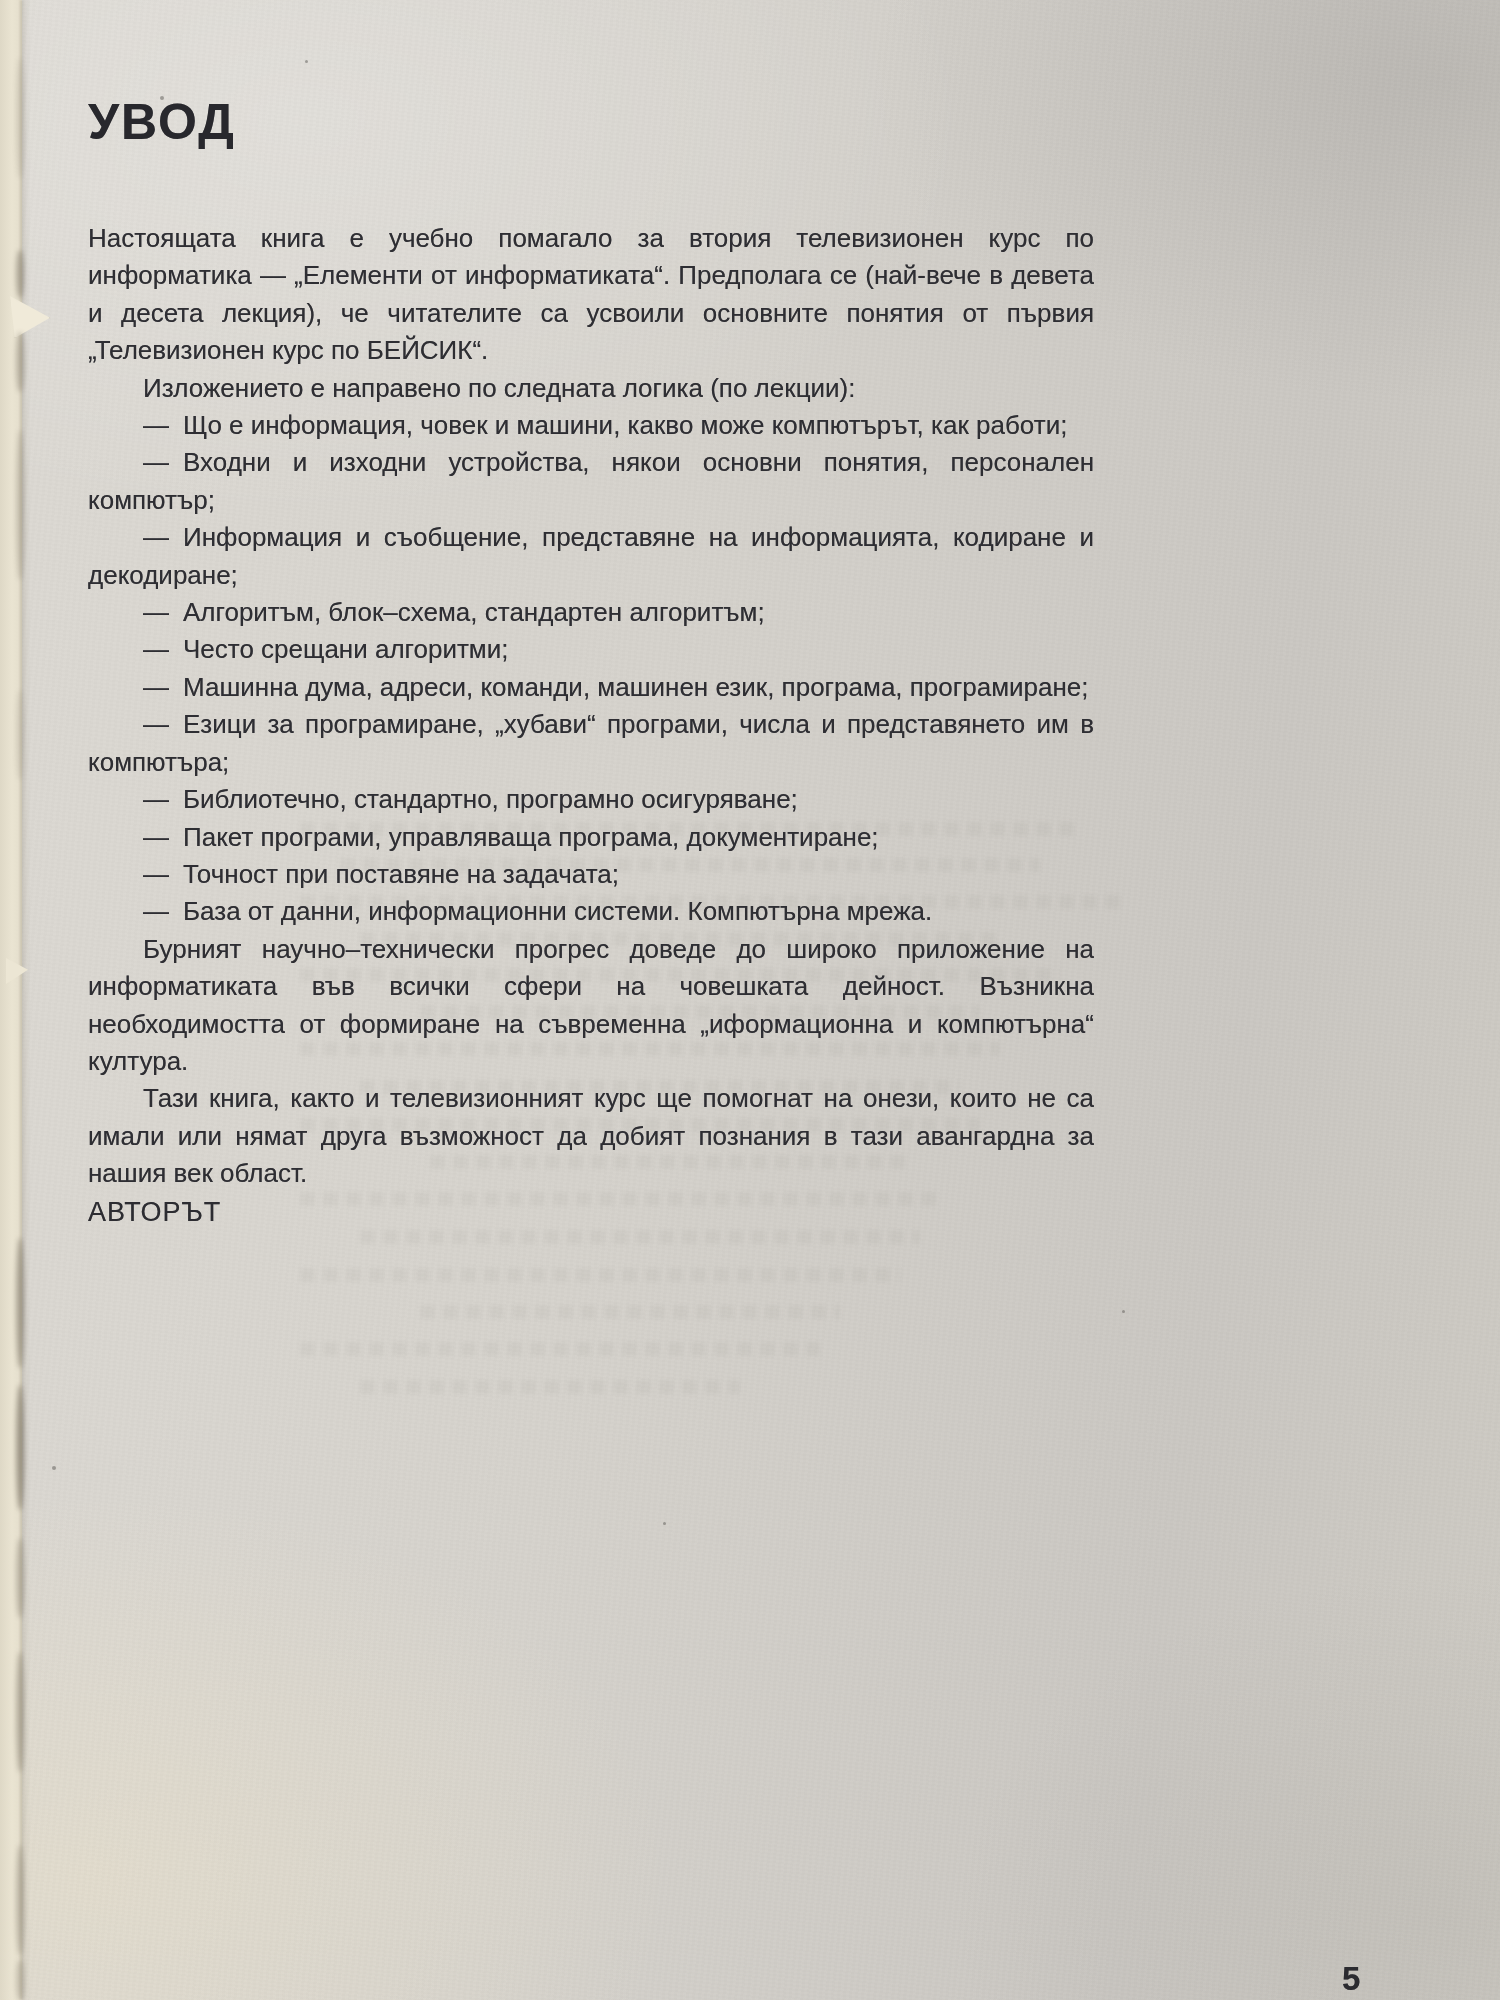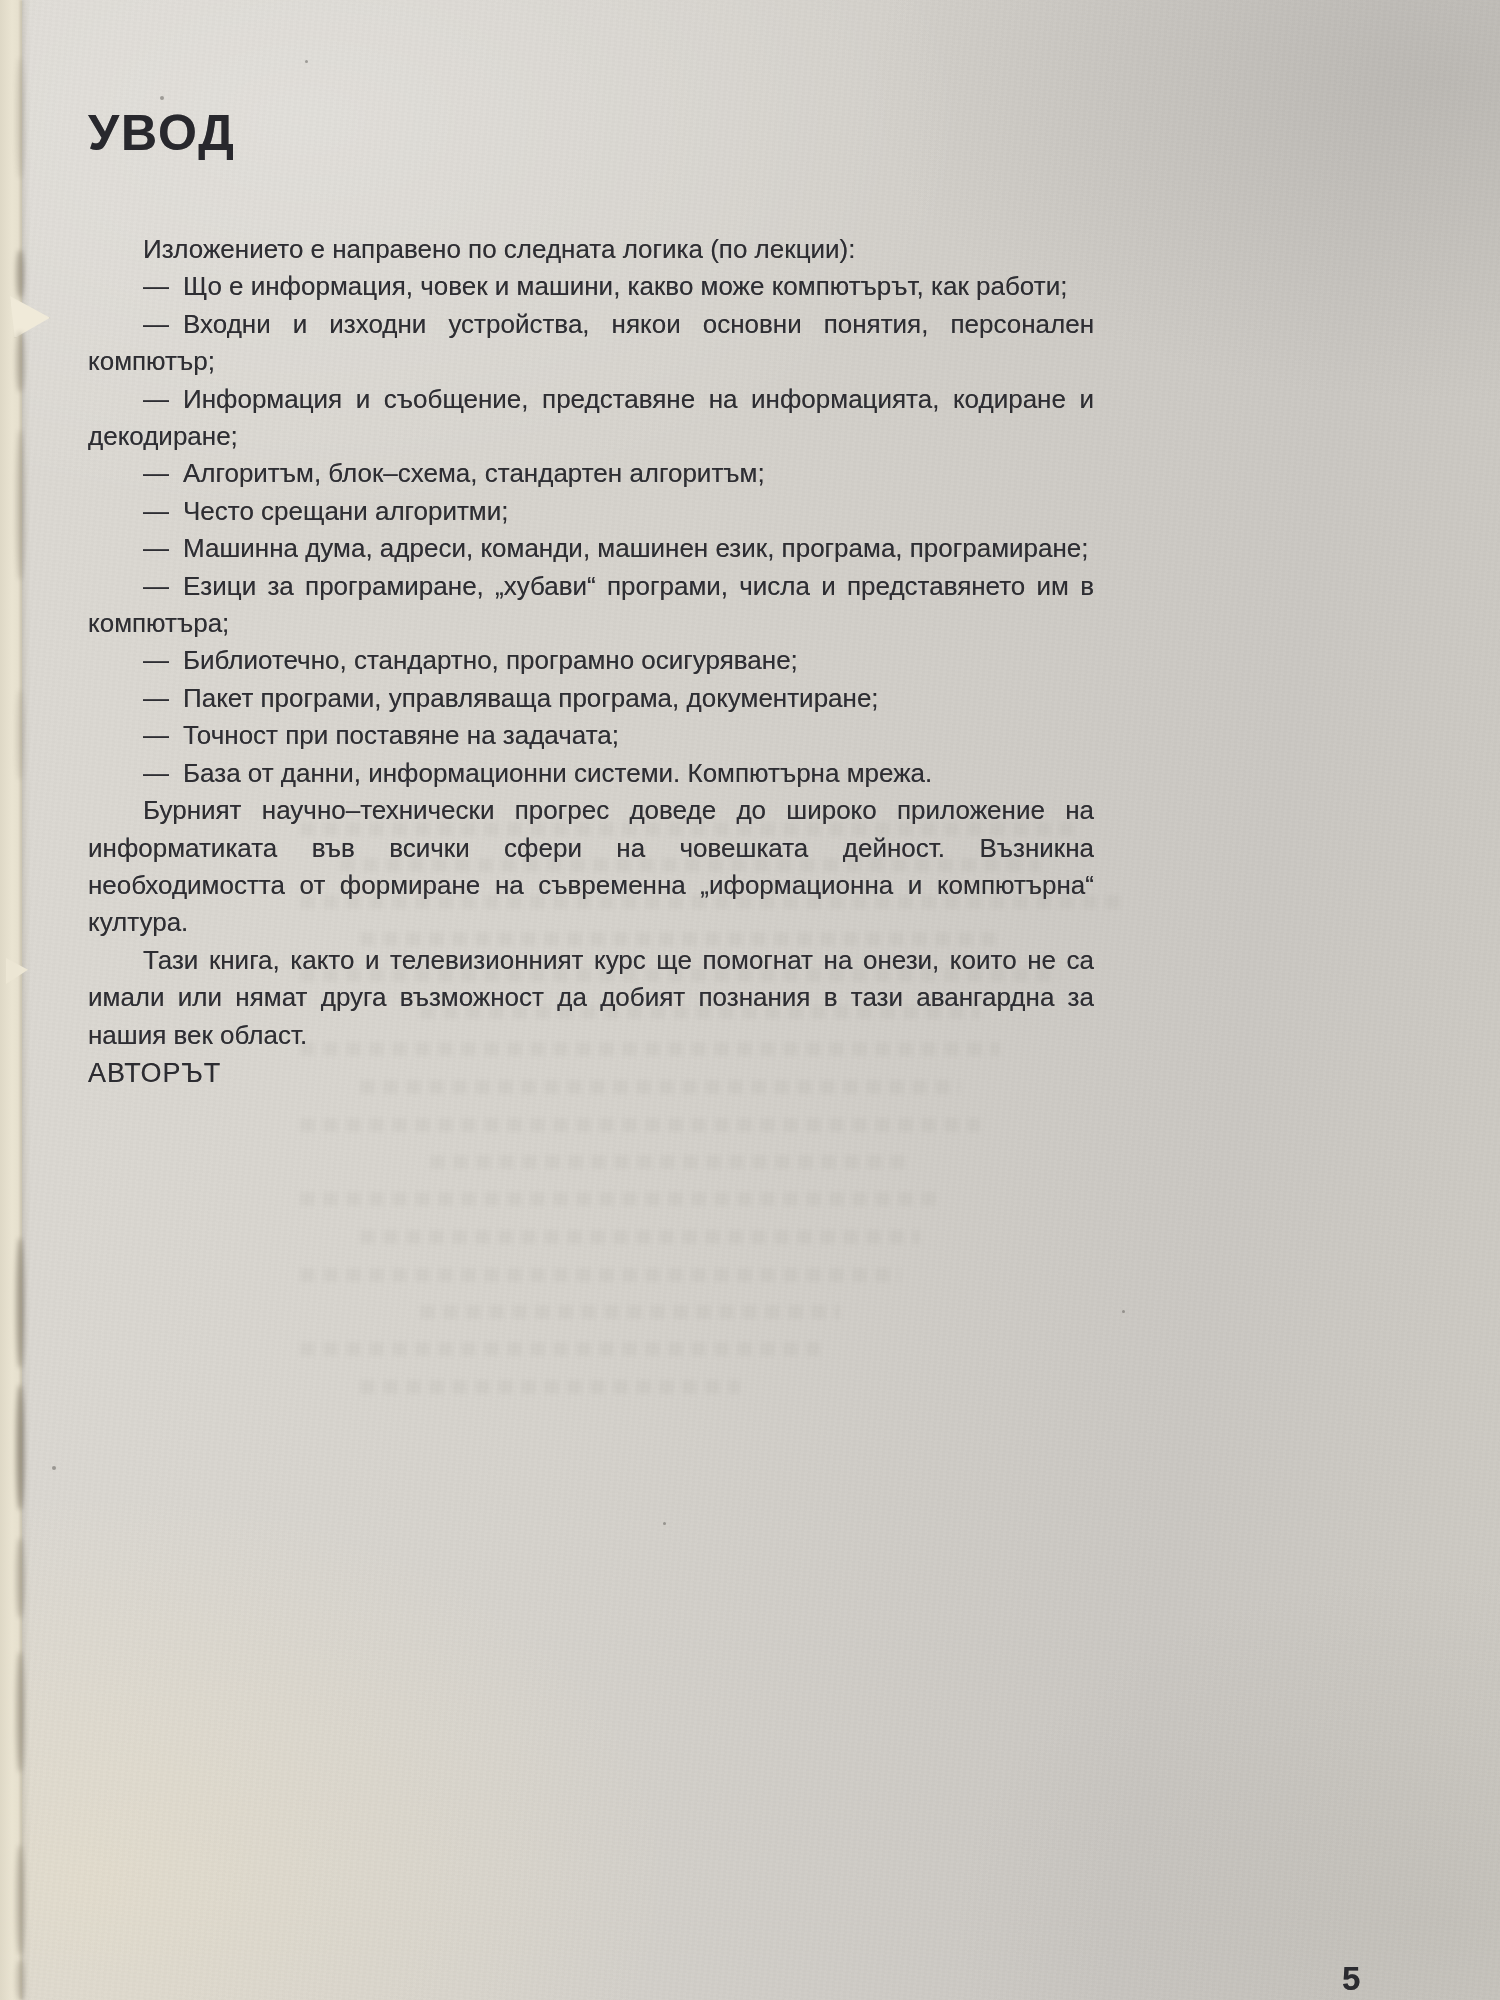--- a/index.html
+++ b/index.html
@@ -49,21 +49,21 @@
   }
   
   .ghost{position:absolute;inset:0;pointer-events:none;}
   .ghost div{
     position:absolute;height:14px;opacity:0.055;filter:blur(2px);
     background:repeating-linear-gradient(90deg,#6e6c64 0 15px, transparent 15px 23px);
   }
   .speck{position:absolute;background:#4d4b48;border-radius:50%;}
   
   .content{
-    position:absolute;left:88px;top:107px;width:1006px;
+    position:absolute;left:88px;top:96px;width:1006px;
     color:#2e2e33;
   }
   h1.title{
     margin:0 0 72px 0;
     font-size:50px;line-height:52px;font-weight:700;letter-spacing:2px;
     color:#28282d;
     text-shadow:0 0 0.6px rgba(40,40,45,0.55);
   }
   .body-text p{
     margin:0;
@@ -114,20 +114,21 @@
 
   <div class="left-edge">
     <div class="crease"></div>
   </div>
   <div class="tear"></div>
   <div class="nick"></div>
 
   <main class="content">
     <h1 class="title">УВОД</h1>
     <div class="body-text">
+        <p class="plain">Настоящата книга е учебно помагало за втория телевизионен курс по информатика — „Елементи от информатиката“. Предполага се (най-вече в девета и десета лекция), че читателите са усвоили основните понятия от първия „Телевизионен курс по БЕЙСИК“.</p>
         <p class="indent">Изложението е направено по следната логика (по лекции):</p>
         <p class="dash"><span class="dash-glyph">—</span>Що е информация, човек и машини, какво може компютърът, как работи;</p>
         <p class="dash"><span class="dash-glyph">—</span>Входни и изходни устройства, някои основни понятия, персонален компютър;</p>
         <p class="dash"><span class="dash-glyph">—</span>Информация и съобщение, представяне на информацията, кодиране и декодиране;</p>
         <p class="dash"><span class="dash-glyph">—</span>Алгоритъм, блок–схема, стандартен алгоритъм;</p>
         <p class="dash"><span class="dash-glyph">—</span>Често срещани алгоритми;</p>
         <p class="dash"><span class="dash-glyph">—</span>Машинна дума, адреси, команди, машинен език, програма, програмиране;</p>
         <p class="dash"><span class="dash-glyph">—</span>Езици за програмиране, „хубави“ програми, числа и представянето им в компютъра;</p>
         <p class="dash"><span class="dash-glyph">—</span>Библиотечно, стандартно, програмно осигуряване;</p>
         <p class="dash"><span class="dash-glyph">—</span>Пакет програми, управляваща програма, документиране;</p>

